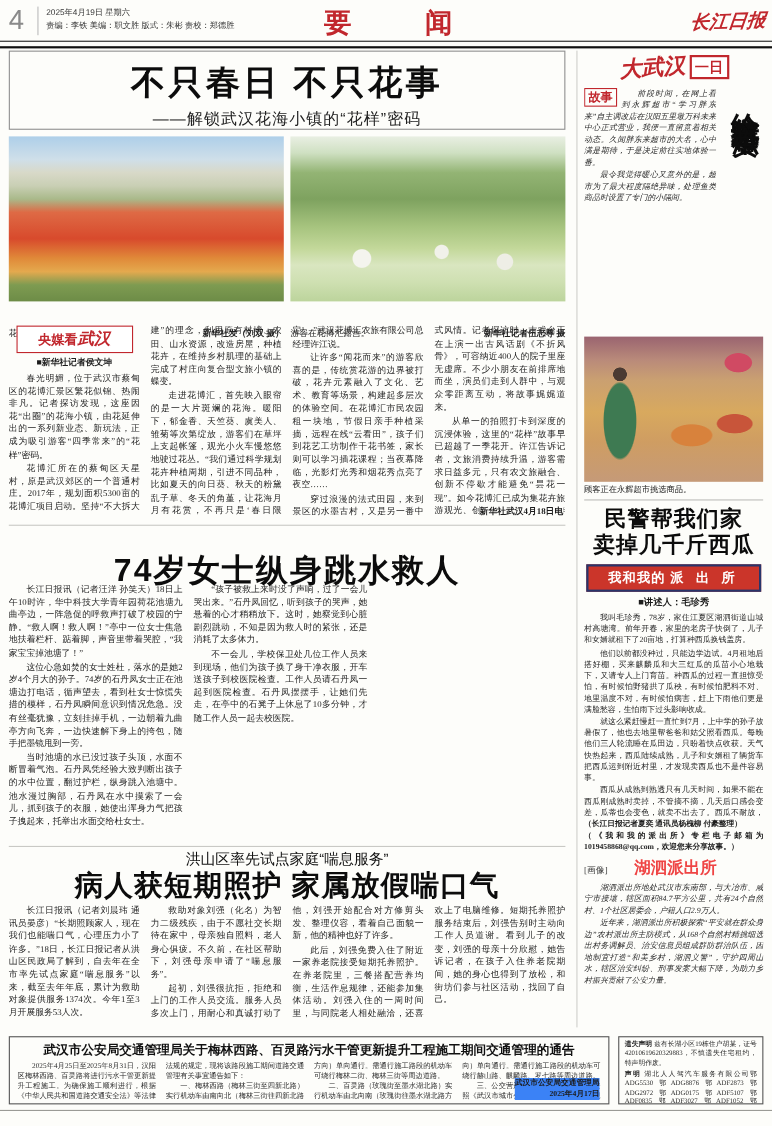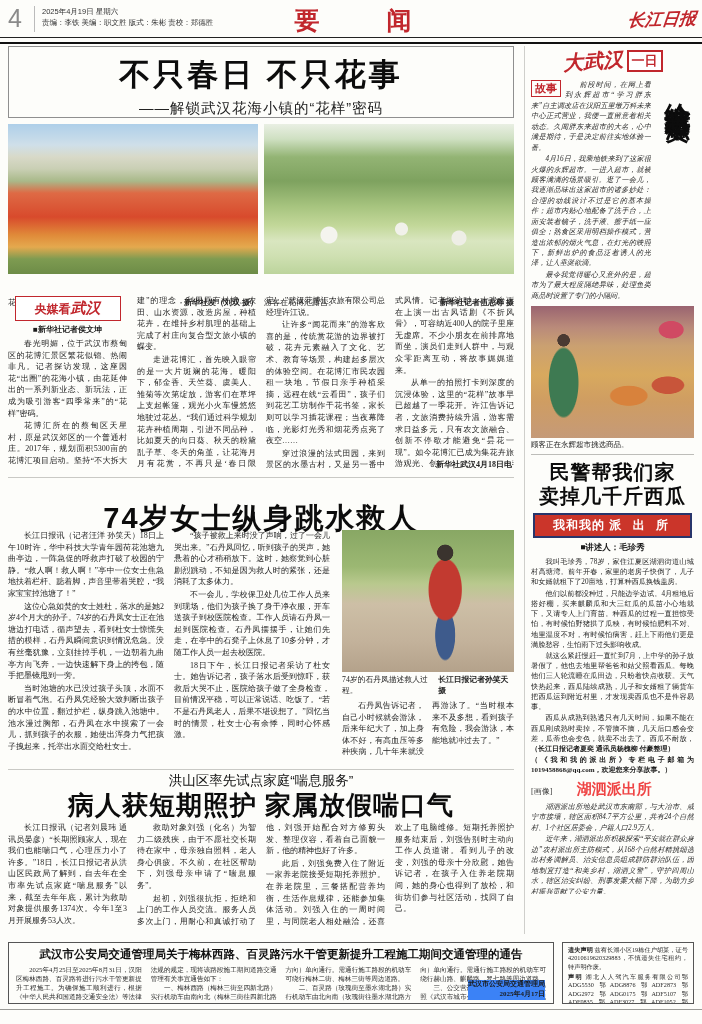--- a/index.html
+++ b/index.html
@@ -160,32 +160,21 @@
   <div class="hrule" style="left:8px;top:477px;width:506px;"></div>
 
   <div class="rescue-hl">74岁女士纵身跳水救人</div>
   <div class="rescue-flex">
     <div class="rescue-text">
         <p class="para">长江日报讯（记者汪洋 孙笑天）18日上午10时许，华中科技大学青年园荷花池塘九曲亭边，一阵急促的呼救声打破了校园的宁静。“救人啊！救人啊！”亭中一位女士焦急地扶着栏杆、踮着脚，声音里带着哭腔，“我家宝宝掉池塘了！”</p>
         <p class="para">这位心急如焚的女士姓杜，落水的是她2岁4个月大的孙子。74岁的石丹凤女士正在池塘边打电话，循声望去，看到杜女士惊慌失措的模样，石丹凤瞬间意识到情况危急。没有丝毫犹豫，立刻挂掉手机，一边朝着九曲亭方向飞奔，一边快速解下身上的挎包，随手把墨镜甩到一旁。</p>
         <p class="para">当时池塘的水已没过孩子头顶，水面不断冒着气泡。石丹凤凭经验大致判断出孩子的水中位置，翻过护栏，纵身跳入池塘中。池水漫过胸部，石丹凤在水中摸索了一会儿，抓到孩子的衣服，她使出浑身力气把孩子拽起来，托举出水面交给杜女士。</p>
         <p class="para">“孩子被救上来时没了声响，过了一会儿哭出来。”石丹凤回忆，听到孩子的哭声，她悬着的心才稍稍放下。这时，她察觉到心脏剧烈跳动，不知是因为救人时的紧张，还是消耗了太多体力。</p>
         <p class="para">不一会儿，学校保卫处几位工作人员来到现场，他们为孩子换了身干净衣服，开车送孩子到校医院检查。工作人员请石丹凤一起到医院检查。石丹凤摆摆手，让她们先走，在亭中的石凳子上休息了10多分钟，才随工作人员一起去校医院。</p>
-        <p class="para">18日下午，长江日报记者采访了杜女士。她告诉记者，孩子落水后受到惊吓，获救后大哭不止，医院给孩子做了全身检查，目前情况平稳，可以正常说话、吃饭了。“若不是石丹凤老人，后果不堪设想了。”回忆当时的情景，杜女士心有余悸，同时心怀感激。</p>
-      </div>
-    <div class="rescue-side">
-      <div class="ph3"></div>
-      <div class="ph-cap">
-        <span>74岁的石丹凤描述救人过程。</span>
-        <b>长江日报记者孙笑天 摄</b>
-      </div>
-      <div class="side-cols">
-          <p class="para">石丹凤告诉记者，自己小时候就会游泳，后来年纪大了，加上身体不好，有高血压等多种疾病，几十年来就没再游泳了。“当时根本来不及多想，看到孩子有危险，我会游泳，本能地就冲过去了。”</p>
-        </div>
-    </div>
+      </div>
   </div>
 
   <div class="hrule" style="left:8px;top:769px;width:506px;"></div>
 
   <div class="respite-kicker">洪山区率先试点家庭“喘息服务”</div>
   <div class="respite-hl">病人获短期照护 家属放假喘口气</div>
   <div class="respite-body">
       <p class="para">长江日报讯（记者刘晨玮 通讯员晏彦）“长期照顾家人，现在我们也能喘口气，心理压力小了许多。”18日，长江日报记者从洪山区民政局了解到，自去年在全市率先试点家庭“喘息服务”以来，截至去年年底，累计为救助对象提供服务1374次。今年1至3月开展服务53人次。</p>
       <p class="para">救助对象刘强（化名）为智力二级残疾，由于不愿社交长期待在家中，母亲独自照料，老人身心俱疲。不久前，在社区帮助下，刘强母亲申请了“喘息服务”。</p>
       <p class="para">起初，刘强很抗拒，拒绝和上门的工作人员交流。服务人员多次上门，用耐心和真诚打动了他，刘强开始配合对方修剪头发、整理仪容，看着自己面貌一新，他的精神也好了许多。</p>
@@ -215,21 +204,20 @@
   <div class="rcol">
     <div class="dwh-logo">
       <span class="dwh-scr">大武汉</span>
       <span class="dwh-box">一日</span>
     </div>
     <div class="super">
       <div class="super-text">
         <span class="story-label">故事</span>
         <div>
             <p class="para-it">前段时间，在网上看到永辉超市“学习胖东来”自主调改店在汉阳五里墩万科未来中心正式营业，我便一直留意着相关动态。久闻胖东来超市的大名，心中满是期待，于是决定前往实地体验一番。</p>
-            <p class="para-it">4月16日，我乘地铁来到了这家很火爆的永辉超市。一进入超市，就被顾客满满的场景吸引。逛了一会儿，我逐渐品味出这家超市的诸多妙处：合理的动线设计不过是它的基本操作；超市内贴心地配备了洗手台，上面安装着镜子，洗手液、擦手纸一应俱全；熟食区采用明档操作模式，营造出浓郁的烟火气息，在灯光的映照下，新鲜出炉的食品泛着诱人的光泽，让人垂涎欲滴。</p>
             <p class="para-it">最令我觉得暖心又意外的是，超市为了最大程度隔绝异味，处理鱼类商品时设置了专门的小隔间。</p>
           </div>
 
       </div>
       <div class="vert-hl">给这家超市点个赞</div>
     </div>
     <div class="ph4"></div>
     <div class="ph4-cap">顾客正在永辉超市挑选商品。</div>
     <div class="rsep"></div>
     <div class="police-hl">

